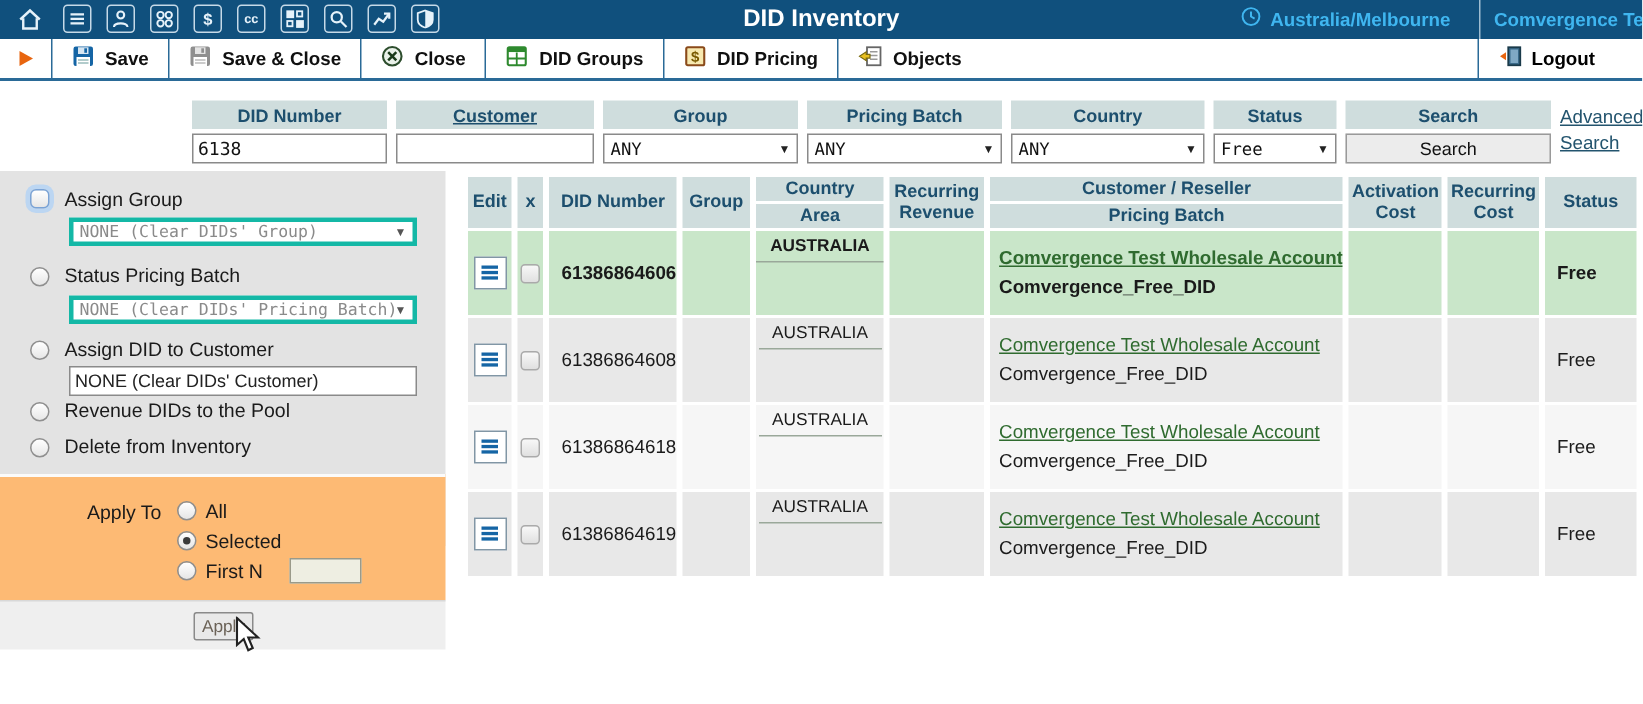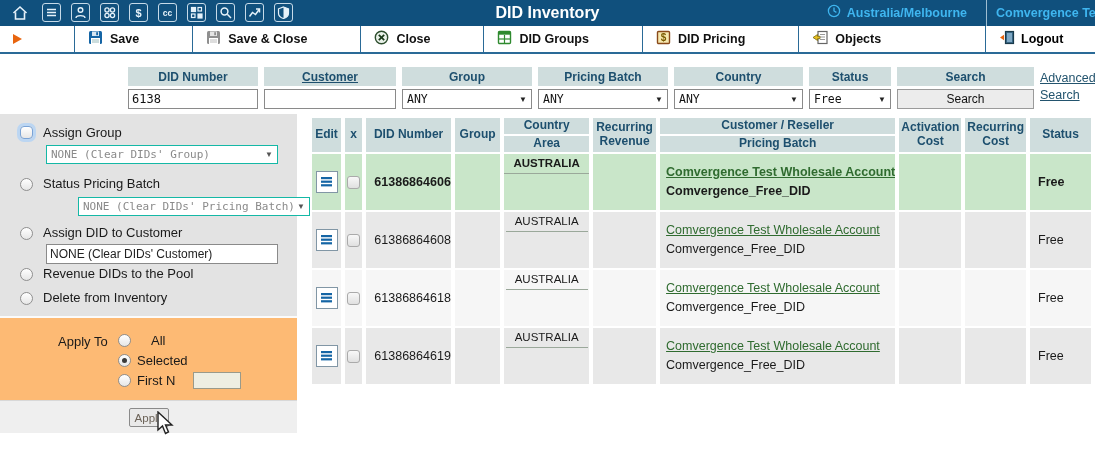--- a/index.html
+++ b/index.html
@@ -29,21 +29,20 @@
   .account-tab {
     position:absolute; left:986px; right:0; top:0; height:26px; line-height:26px;
     border-left:1px solid rgba(220,235,245,.7); padding-left:9px;
     color:#3fb6f0; font-size:12.5px; font-weight:bold; white-space:nowrap; overflow:hidden;
   }
 
   
   .toolbar {
     position:relative; height:28px; background:#fff; display:flex; align-items:stretch;
     border-bottom:2px solid #2a6a97;
-    gap:40px;
   }
   .run-slot { width:34px; display:flex; align-items:center; justify-content:center; }
   .run-arrow { width:0; height:0; border-left:9px solid #e8650f; border-top:5px solid transparent; border-bottom:5px solid transparent; }
   .tb-item {
     display:flex; align-items:center; gap:7px; padding:0 13px;
     border-left:1px solid #2a6a97; font-size:12.5px; font-weight:bold; color:#101010;
     cursor:pointer; white-space:nowrap;
   }
   .tb-item:last-of-type { border-right:1px solid #2a6a97; }
   .tb-right {
@@ -87,21 +86,21 @@
   .p-sec3 { position:absolute; left:0; top:286px; width:100%; height:33px; background:#efefef; border-top:1px solid #d8d8d8; }
 
   .rd {
     position:absolute; width:13px; height:13px; border-radius:50%;
     border:1px solid #8f8f8f; background:linear-gradient(#ffffff,#e6e6e6); cursor:pointer;
   }
   .rd.focus { box-shadow:0 0 0 3px #bcd6f2; border-color:#7aa3d6; border-radius:4px; }
   .rd.on::after { content:""; position:absolute; left:3px; top:3px; width:5px; height:5px; border-radius:50%; background:#3a3a3a; }
   .p-label { position:absolute; font-size:13px; color:#1a1a1a; white-space:nowrap; }
   .p-select {
-    position:absolute; left:46px; width:232px; height:19px; border:1px solid #14b8a6; background:#fff;
+    position:absolute; left:46px; width:232px; height:19px; border:3px solid #14b8a6; background:#fff;
     display:flex; align-items:center; justify-content:space-between; padding:0 4px; cursor:pointer;
   }
   .p-select .val { font-family:"DejaVu Sans Mono", monospace; font-size:11px; color:#8a8a8a; white-space:nowrap; overflow:hidden; }
   .p-select .arr { font-size:8px; color:#555; }
   .p-input {
     position:absolute; left:46px; width:232px; height:20px; border:1px solid #8a8a8a; background:#fff;
     font-family:"Liberation Sans", sans-serif; font-size:12px; color:#222; padding:0 3px;
   }
   .firstn-input {
     position:absolute; left:193px; top:54px; width:48px; height:17px;
@@ -378,40 +377,40 @@
     <div class="p-sec1">
       <span class="rd focus" style="left:20px; top:12px;"></span>
       <span class="p-label" style="left:43px; top:11px;">Assign Group</span>
       <div class="p-select" style="top:31px;">
           <span class="val">NONE (Clear DIDs' Group)</span>
           <span class="arr">▼</span>
         </div>
 
       <span class="rd" style="left:20px; top:64px;"></span>
       <span class="p-label" style="left:43px; top:62px;">Status Pricing Batch</span>
-      <div class="p-select" style="top:83px;margin-left:32px;">
+      <div class="p-select" style="top:83px;">
           <span class="val">NONE (Clear DIDs' Pricing Batch)</span>
           <span class="arr">▼</span>
         </div>
 
       <span class="rd" style="left:20px; top:113px;"></span>
       <span class="p-label" style="left:43px; top:111px;">Assign DID to Customer</span>
       <input class="p-input" style="top: 130px;" value="NONE (Clear DIDs' Customer)">
 
       <span class="rd" style="left:20px; top:154px;"></span>
       <span class="p-label" style="left:43px; top:152px;">Revenue DIDs to the Pool</span>
 
       <span class="rd" style="left:20px; top:178px;"></span>
       <span class="p-label" style="left:43px; top:176px;">Delete from Inventory</span>
     </div>
 
     <div class="p-sec2">
       <span class="p-label" style="left:58px; top:16px;">Apply To</span>
       <span class="rd" style="left:118px; top:16px;"></span>
-      <span class="p-label" style="left:151px; top:15px;">All</span>
+      <span class="p-label" style="left:137px; top:15px;">All</span>
       <span class="rd on" style="left:118px; top:36px;"></span>
       <span class="p-label" style="left:137px; top:35px;">Selected</span>
       <span class="rd" style="left:118px; top:56px;"></span>
       <span class="p-label" style="left:137px; top:55px;">First N</span>
       <input class="firstn-input" value="" style="">
     </div>
 
     <div class="p-sec3">
       <button class="apply-btn">Apply</button>
     </div>

